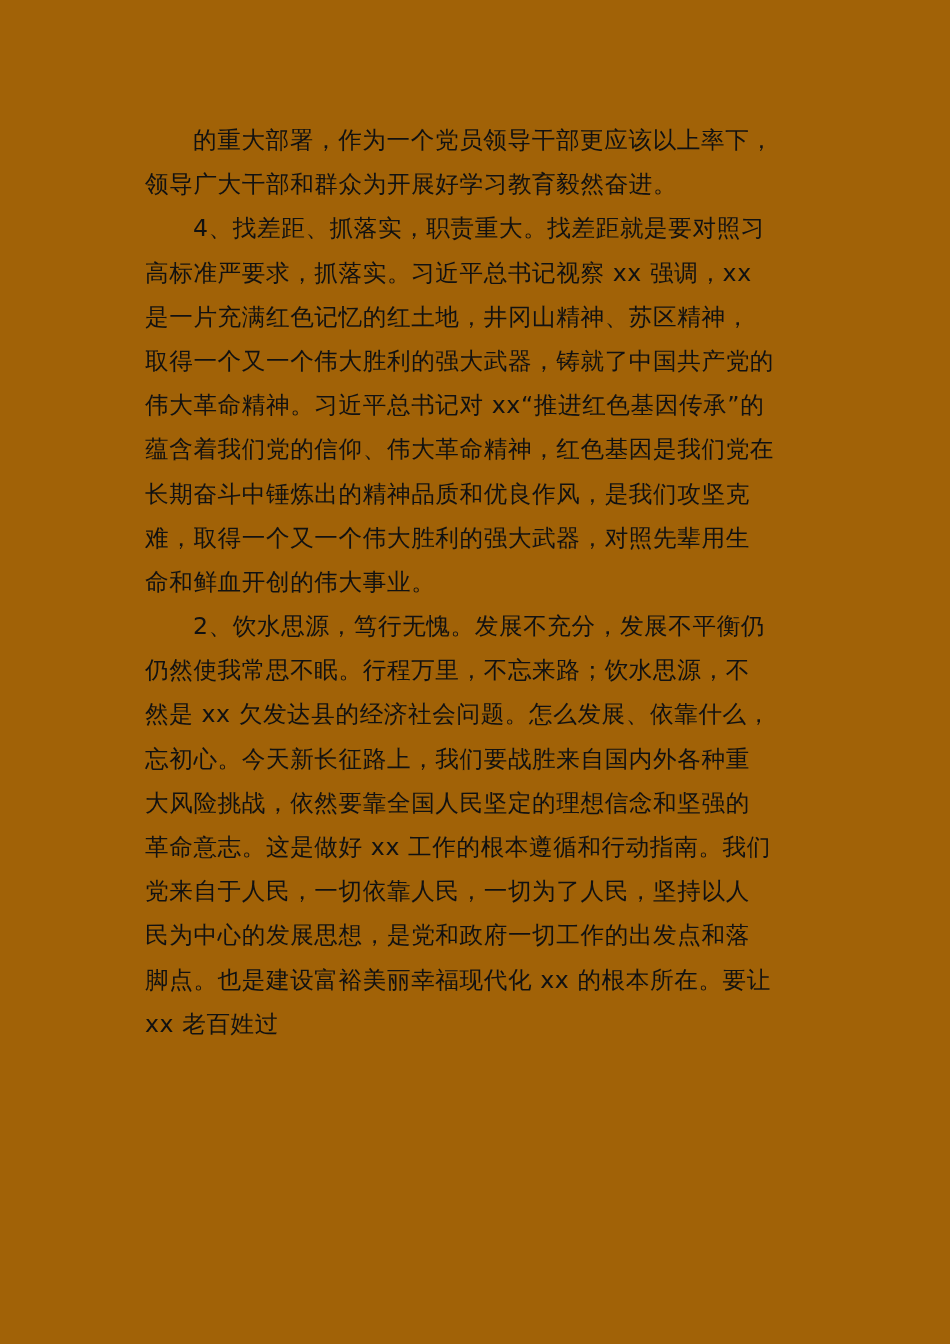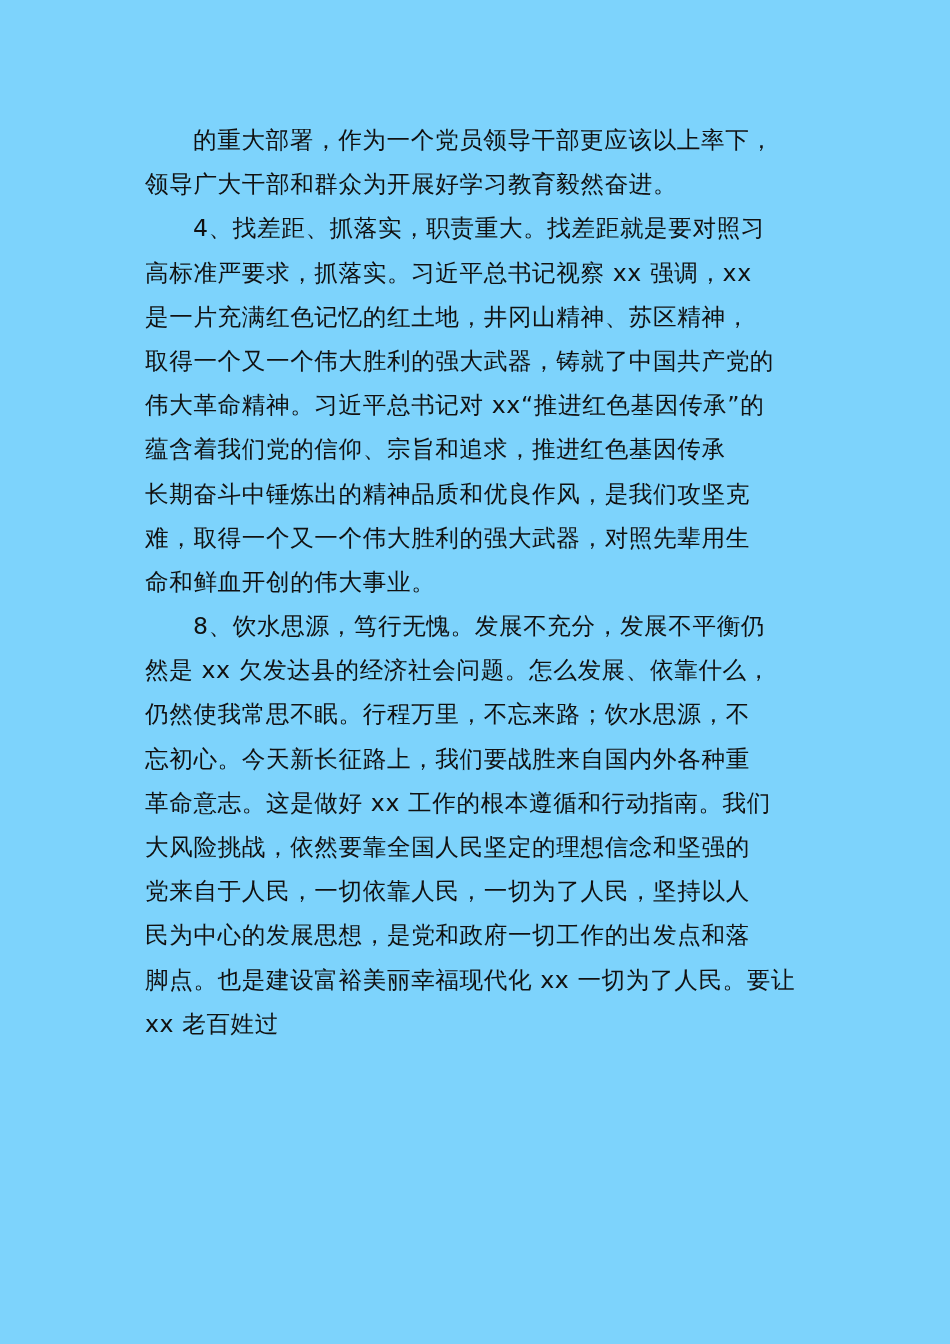--- a/index.html
+++ b/index.html
@@ -12,21 +12,21 @@
       height: 1344px;
       position: relative;
       overflow: hidden;
     }
     .page {
       position: absolute;
       left: 0;
       top: 0;
       width: 950px;
       height: 1344px;
-      background: #7dd3fc;
+      background: #a16207;
     }
     .content {
       position: absolute;
       left: 145px;
       top: 118px;
       width: 665px;
       font-family: "DejaVu Sans", "Liberation Sans", sans-serif;
       font-size: 23.6px;
       color: #111111;
     }
@@ -45,28 +45,28 @@
 
 <div class="page">
   <div class="content">
     <div class="line indent">的重大部署，作为一个党员领导干部更应该以上率下，</div>
     <div class="line">领导广大干部和群众为开展好学习教育毅然奋进。</div>
     <div class="line indent">4、找差距、抓落实，职责重大。找差距就是要对照习</div>
     <div class="line">高标准严要求，抓落实。习近平总书记视察 xx 强调，xx</div>
     <div class="line">是一片充满红色记忆的红土地，井冈山精神、苏区精神，</div>
     <div class="line">取得一个又一个伟大胜利的强大武器，铸就了中国共产党的</div>
     <div class="line">伟大革命精神。习近平总书记对 xx“推进红色基因传承”的</div>
-    <div class="line">蕴含着我们党的信仰、宗旨和追求，推进红色基因传承</div>
+    <div class="line">蕴含着我们党的信仰、伟大革命精神，红色基因是我们党在</div>
     <div class="line">长期奋斗中锤炼出的精神品质和优良作风，是我们攻坚克</div>
     <div class="line">难，取得一个又一个伟大胜利的强大武器，对照先辈用生</div>
     <div class="line">命和鲜血开创的伟大事业。</div>
-    <div class="line indent">8、饮水思源，笃行无愧。发展不充分，发展不平衡仍</div>
+    <div class="line indent">2、饮水思源，笃行无愧。发展不充分，发展不平衡仍</div>
+    <div class="line">仍然使我常思不眠。行程万里，不忘来路；饮水思源，不</div>
     <div class="line">然是 xx 欠发达县的经济社会问题。怎么发展、依靠什么，</div>
-    <div class="line">仍然使我常思不眠。行程万里，不忘来路；饮水思源，不</div>
     <div class="line">忘初心。今天新长征路上，我们要战胜来自国内外各种重</div>
+    <div class="line">大风险挑战，依然要靠全国人民坚定的理想信念和坚强的</div>
     <div class="line">革命意志。这是做好 xx 工作的根本遵循和行动指南。我们</div>
-    <div class="line">大风险挑战，依然要靠全国人民坚定的理想信念和坚强的</div>
     <div class="line">党来自于人民，一切依靠人民，一切为了人民，坚持以人</div>
     <div class="line">民为中心的发展思想，是党和政府一切工作的出发点和落</div>
-    <div class="line">脚点。也是建设富裕美丽幸福现代化 xx 一切为了人民。要让</div>
+    <div class="line">脚点。也是建设富裕美丽幸福现代化 xx 的根本所在。要让</div>
     <div class="line">xx 老百姓过</div>
   </div>
 </div>
 
 </body></html>

